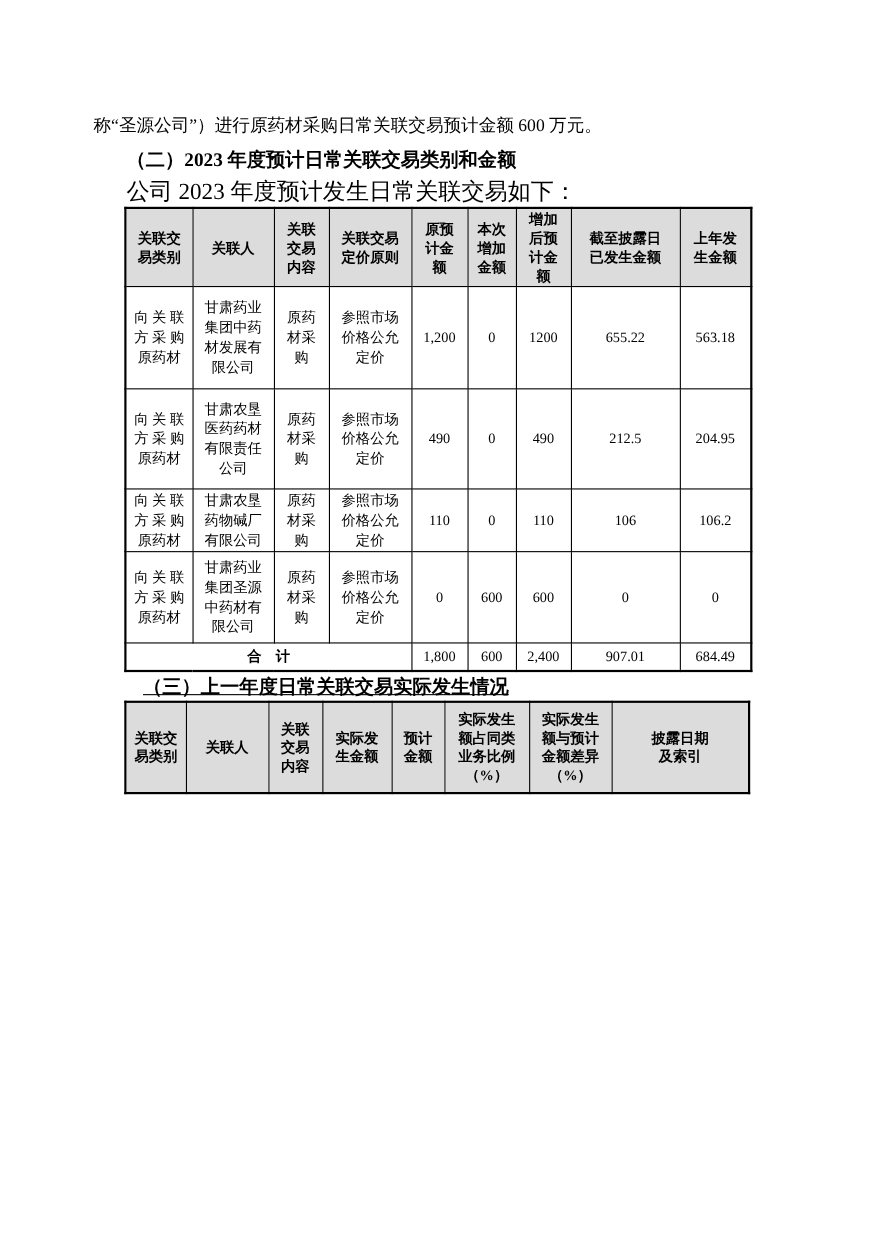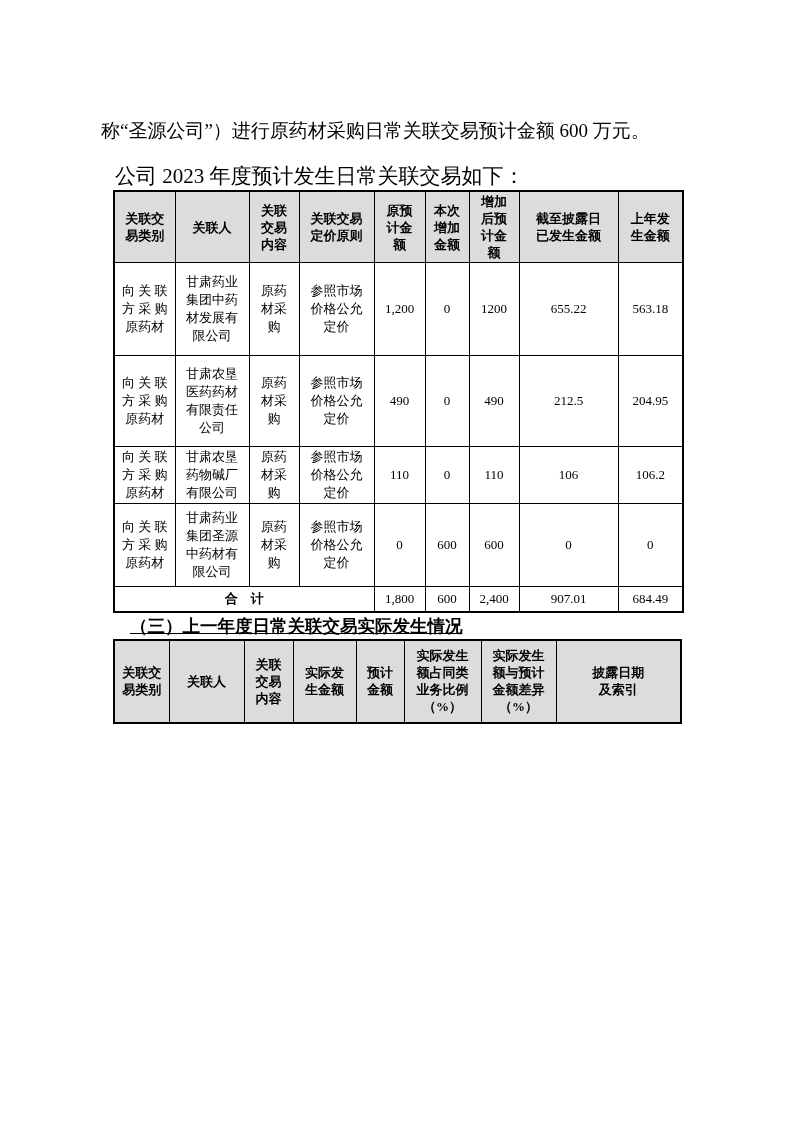--- a/index.html
+++ b/index.html
@@ -9,24 +9,24 @@
     color:#000000;
   }
   .page {
     box-sizing:border-box;
     width:793px; height:1122px;
     padding:99px 83px 0 85px;
     overflow:hidden;
     background:#ffffff;
   }
   .body-par {
-    font-size:19px;
+    font-size:16px;
     line-height:31px;
     text-align:justify;
-    margin:16px;
+    margin:0;
   }
   .par-indent { text-indent:68px; }
   .sec-heading {
     font-weight:bold;
     font-size:17.5px;
     line-height:30px;
     margin:0;
     text-indent:30px;
   }
   .sec-heading.h3 { line-height:26px; text-indent:45px;text-decoration:underline; }
@@ -69,20 +69,21 @@
   .total-label { font-weight:bold; }
 </style>
 </head>
 <body>
 
 <div class="page">
 
   <p class="body-par">称“圣源公司”）进行原药材采购日常关联交易预计金额 600 万元。</p>
 
 
+  <p class="sec-heading">（二）2023 年度预计日常关联交易类别和金额</p>
 
   <p class="intro-line">公司 2023 年度预计发生日常关联交易如下：</p>
 
   <table id="table1">
     <colgroup>
       <col style="width:61px">
         <col style="width:74px">
         <col style="width:50px">
       <col style="width:75px">
         <col style="width:51px">

